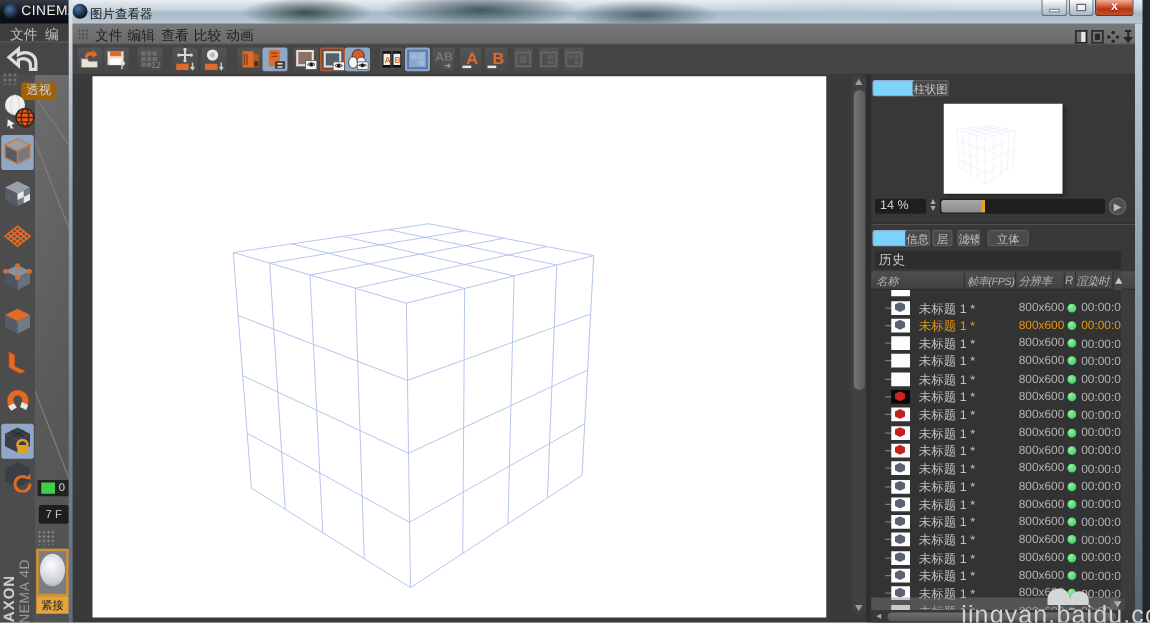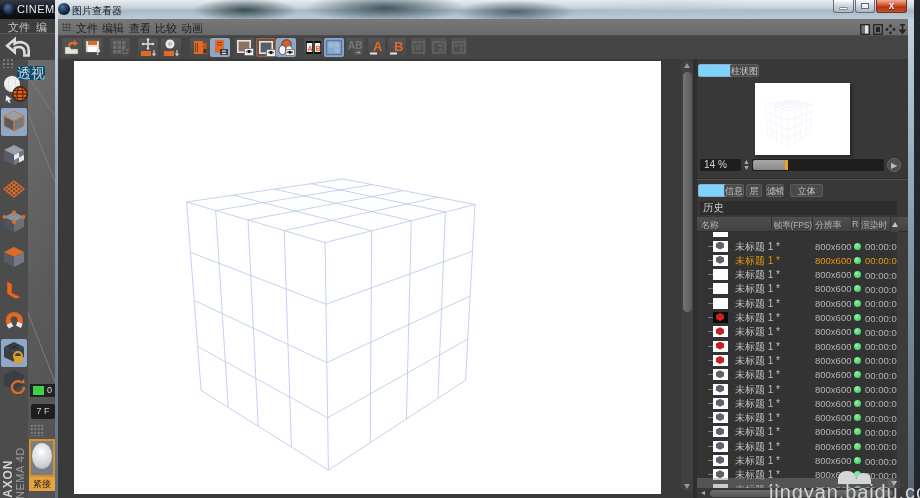--- a/index.html
+++ b/index.html
@@ -18,21 +18,21 @@
 #pv-menubar{left:3px;top:19px;width:850px;height:17px;background:linear-gradient(#787878,#6a6a6a);color:#1e1e1e;font-size:11px;border-bottom:1px solid #4e4e4e;}
 #pv-menubar span{position:absolute;top:2px;}
 #pv-toolbar{left:3px;top:36px;width:850px;height:23px;background:#454545;}
 #pv-content{left:3px;top:59px;width:850px;height:439px;background:#3a3a3a;}
 #canvas{left:16px;top:2px;width:587px;height:433px;background:#fff;}
 #pv-border-l{left:0;top:0;width:3px;height:498px;background:linear-gradient(#dfe6ec,#93a2b0 30%,#5f6d7a);}
 #pv-border-r{left:853px;top:19px;width:6px;height:479px;background:linear-gradient(#c2d2de,#8da0b0 40%,#55636f);}
 #pv-edge-r{left:859px;top:0;width:6px;height:498px;background:#23262b;}
 .tab{position:absolute;height:13px;font-size:9px;white-space:nowrap;overflow:hidden;color:#c4c4c4;background:#4a4a4a;border:1px solid #5c5c5c;border-radius:2px;text-align:center;line-height:12px;}
 .tab.sel{background:#7dd3fc;color:#0c0c0c;border-color:#8fadd2;padding-left:35px;}
-.hdr{font-size:9px;color:#b2b2b2;letter-spacing:-0.2px;white-space:nowrap;}
+.hdr{font-size:9px;color:#b2b2b2;letter-spacing:-0.2px;white-space:nowrap;font-style:italic;}
 </style>
 </head>
 <body>
 <div class="abs" id="mw-title">
     <span class="txt">CINEMA</span>
   </div>
 <div class="abs" id="mw-logo"></div>
 <div class="abs" id="mw-menu">
     <span style="position:absolute;left:8px;top:1px;">文件</span>
     <span style="position:absolute;left:36px;top:1px;">编辑</span>
@@ -48,21 +48,21 @@
 <div class="abs" id="mw-vp">
 <svg class="abs" style="left:0;top:0;" width="27" height="438" viewBox="0 0 27 438">
       <g stroke="#7d7d7d" stroke-width="1">
         <line x1="-5" y1="40" x2="30" y2="130"></line>
         <line x1="2" y1="20" x2="30" y2="60"></line>
         <line x1="-5" y1="240" x2="30" y2="330"></line>
       </g>
     </svg>
 </div>
 <div class="abs" style="left:2px;top:58px;width:12px;height:10px;background:radial-gradient(circle,#7a7a7a 1px,transparent 1.2px);background-size:4px 4px;"></div>
-<div class="abs" style="left:17px;top:66px;width:28px;height:14px;background:#0c4a6e;border-radius:2px;color:#cdd2d8;font-size:14px;line-height:14px;text-align:center;">透视</div>
+<div class="abs" style="left:17px;top:66px;width:28px;height:14px;background:#a16207;border-radius:2px;color:#cdd2d8;font-size:10px;line-height:14px;text-align:center;">透视</div>
 <div style="position:absolute;left:1px;top:74px;width:26px;height:28px;border-radius:2px;padding:1px;"><svg width="26" height="28" viewBox="0 0 26 28">
       <circle cx="10" cy="9" r="8" fill="#f0f0f0"></circle>
       <path d="M2.5 9 a7.5 7.5 0 0 0 15 0" fill="none" stroke="#d0d0d0" stroke-width=".8"></path>
       <ellipse cx="10" cy="9" rx="3.5" ry="8" fill="none" stroke="#d8d8d8" stroke-width=".8"></ellipse>
       <circle cx="18" cy="19" r="7.2" fill="#e8611e" stroke="#2a2a2a" stroke-width="1.4"></circle>
       <ellipse cx="18" cy="19" rx="3" ry="7.2" fill="none" stroke="#5a2408" stroke-width="1.2"></ellipse>
       <line x1="10.8" y1="19" x2="25.2" y2="19" stroke="#5a2408" stroke-width="1.2"></line>
       <line x1="11.8" y1="15.5" x2="24.2" y2="15.5" stroke="#5a2408" stroke-width="1"></line>
       <line x1="11.8" y1="22.5" x2="24.2" y2="22.5" stroke="#5a2408" stroke-width="1"></line>
       <polygon points="4,20 10,24 7.5,25 9,28 6.5,28 5.5,25.5 3.5,27" fill="#f4f4f4" stroke="#555" stroke-width=".5"></polygon>

